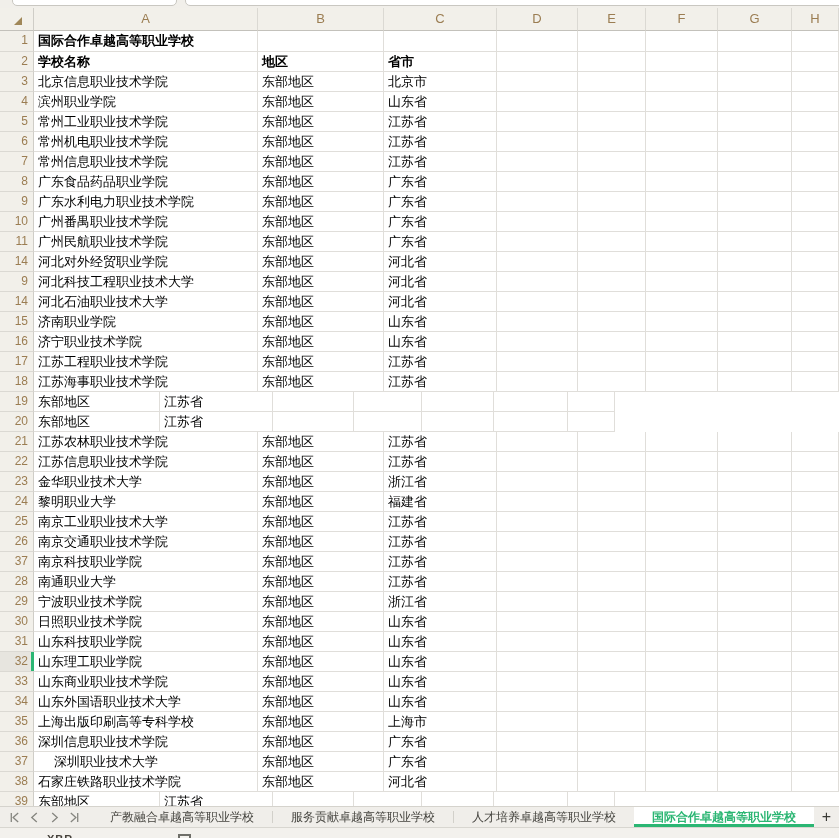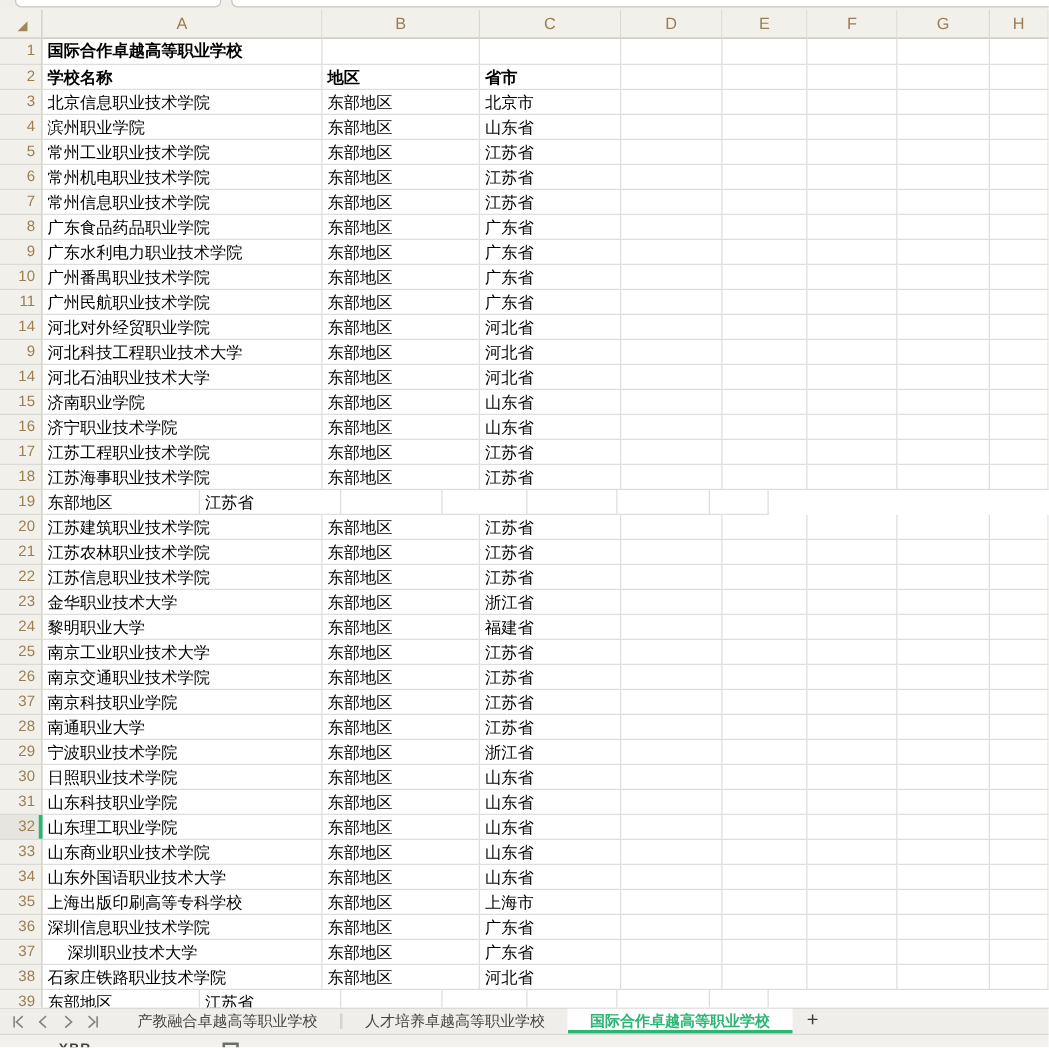--- a/index.html
+++ b/index.html
@@ -316,21 +316,20 @@
         <div class="cell" style="width: 126px; min-width: 126px;">东部地区</div>
         <div class="cell" style="width: 113px; min-width: 113px;">江苏省</div>
         <div class="cell" style="width: 81px; min-width: 81px;"></div>
         <div class="cell" style="width: 68px; min-width: 68px;"></div>
         <div class="cell" style="width: 72px; min-width: 72px;"></div>
         <div class="cell" style="width: 74px; min-width: 74px;"></div>
         <div class="cell" style="width: 47px; min-width: 47px;"></div>
       </div>
       <div class="srow">
         <div class="row-h">20</div>
-        <div class="cell" style="width: 224px; min-width: 224px;">江苏建筑职业技术学院</div>
         <div class="cell" style="width: 126px; min-width: 126px;">东部地区</div>
         <div class="cell" style="width: 113px; min-width: 113px;">江苏省</div>
         <div class="cell" style="width: 81px; min-width: 81px;"></div>
         <div class="cell" style="width: 68px; min-width: 68px;"></div>
         <div class="cell" style="width: 72px; min-width: 72px;"></div>
         <div class="cell" style="width: 74px; min-width: 74px;"></div>
         <div class="cell" style="width: 47px; min-width: 47px;"></div>
       </div>
       <div class="srow">
         <div class="row-h">21</div>
@@ -563,20 +562,21 @@
     <span>
       <svg width="11" height="11" viewBox="0 0 12 12">
           <path d="M9.5 1v10M2 1l5.5 5L2 11" stroke="#85857f" stroke-width="1.4" fill="none"></path>
         </svg>
     </span>
   </div>
   <div class="tab-list">
 
   <div class="tab">产教融合卓越高等职业学校</div>
       <div class="sep"></div>
+      <div class="tab">服务贡献卓越高等职业学校</div>
       <div class="sep"></div>
       <div class="tab">人才培养卓越高等职业学校</div>
       <div class="tab active">国际合作卓越高等职业学校</div>
     </div>
   <div class="add-tab">+</div>
 </div>
 
 <div class="statusbar">
   <span class="status-frag">XBR</span>
   <span class="status-box-frag"></span>

